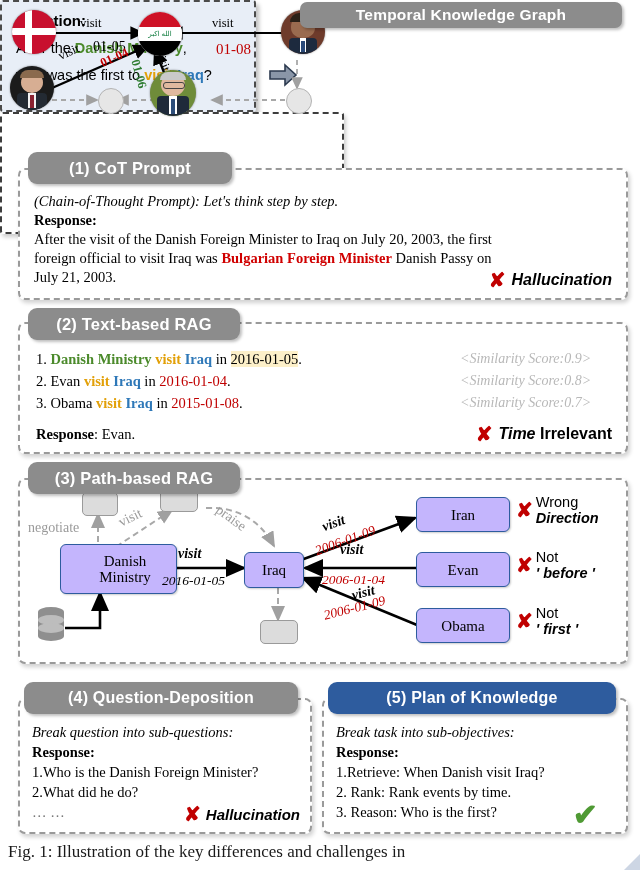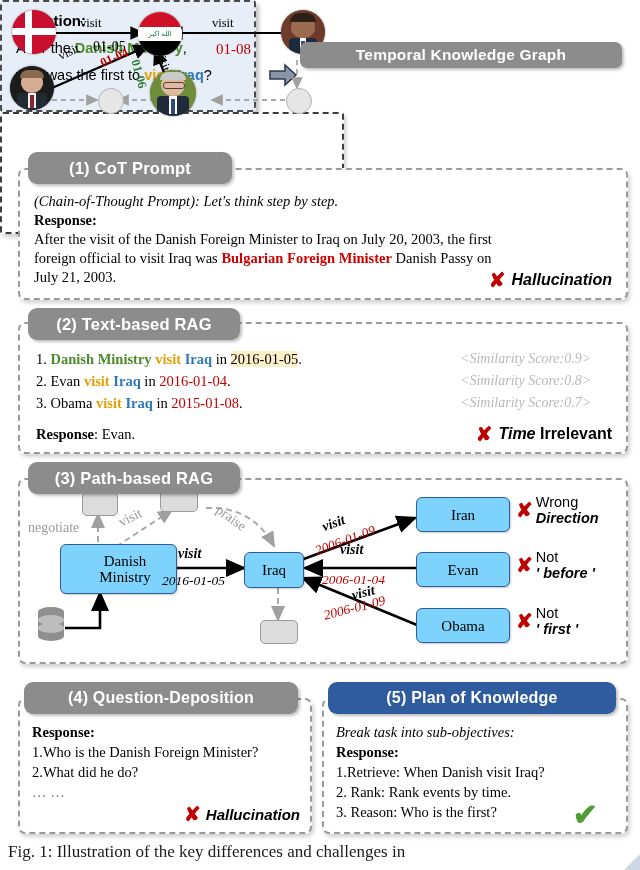--- a/index.html
+++ b/index.html
@@ -28,21 +28,21 @@
   .b{color:#2e78b8;font-weight:bold;}
   .fold{position:absolute;right:0;bottom:0;width:0;height:0;
         border-left:16px solid transparent;border-bottom:16px solid #cdd6e4;}
 
   
   #flow-arrow{left:268px;top:62px;width:30px;height:26px;}
 
   
   #tkg-panel{left:292px;top:22px;width:340px;height:118px;background:#fff;
       border:2px dashed #3d3d3d;border-radius:3px;box-shadow:2px 3px 4px rgba(0,0,0,.2);}
-  #tkg-tab{left:300px;top:2px;width:322px;height:26px;font-size:15.5px;border-radius:7px;margin-top:40px;}
+  #tkg-tab{left:300px;top:2px;width:322px;height:26px;font-size:15.5px;border-radius:7px;}
   .node-img{position:absolute;border-radius:50%;overflow:hidden;
       box-shadow:0 0 2px rgba(0,0,0,.5);}
   .ghost{position:absolute;border-radius:50%;background:#e6e6e6;border:1.5px solid #b3b3b3;}
   .edgelabel{position:absolute;font-family:"Liberation Serif",serif;font-size:12.5px;
       white-space:nowrap;}
   .red{color:#c00000;}
   .grn{color:#2f7d32;}
 
   
   #cot-panel{left:18px;top:168px;width:606px;height:128px;}
@@ -61,21 +61,21 @@
   .bold{font-weight:bold;}
   .redbold{color:#d00000;font-weight:bold;}
   .hl{background:#fdf0c9;}
   .score{color:#b8b8b8;font-style:italic;font-size:14px;font-family:"Liberation Serif",serif;text-align:right;}
   .verdict{font-family:"Liberation Sans",sans-serif;font-weight:bold;font-style:italic;
            font-size:16px;}
   .verdict .plain{font-style:normal;}
   .xmark{color:#c00000;font-weight:bold;font-size:20px;font-family:"Liberation Sans",sans-serif;}
 
   
-  .kbox{position:absolute;background:#7dd3fc;border:1.6px solid #2e5c9e;border-radius:6px;
+  .kbox{position:absolute;background:#c4b5fd;border:1.6px solid #2e5c9e;border-radius:6px;
         display:flex;align-items:center;justify-content:center;text-align:right;
         font-family:"Liberation Serif",serif;font-size:15px;line-height:16px;
         box-shadow:1px 1px 2px rgba(0,0,0,.2);}
   .gbox{position:absolute;background:#dcdcdc;border:1.6px solid #9a9a9a;border-radius:5px;}
   .plabel{position:absolute;font-family:"Liberation Serif",serif;font-style:italic;
           font-weight:bold;font-size:14px;white-space:nowrap;}
   .pdate{position:absolute;font-family:"Liberation Serif",serif;font-style:italic;
          font-size:13.5px;white-space:nowrap;}
   .greylab{position:absolute;color:#9a9a9a;font-family:"Liberation Serif",serif;
            font-size:14px;white-space:nowrap;}
@@ -307,20 +307,21 @@
     <span class="xmark">✘</span>
     <span class="errlab" style="position:static;">
       <span>Not</span><br><span class="em">' first '</span>
     </span>
   </div>
 </div>
 <div class="tab" id="path-tab">(3) Path-based RAG</div>
 
 <div class="panel" id="qd-panel">
   <div class="body-txt" style="margin:22px 0 0 12px;line-height:20px;">
+    <div class="ital">Break question into sub-questions:</div>
     <div class="bold">Response:</div>
     <div>1.Who is the Danish Foreign Minister?</div>
     <div>2.What did he do?</div>
     <div style="color:#777;">… …</div>
   </div>
   <div class="abs" style="right:10px;bottom:6px;display:flex;align-items:center;gap:5px;">
     <span class="xmark">✘</span>
     <span class="verdict" style="font-size:15px;">Hallucination</span>
   </div>
 </div>

